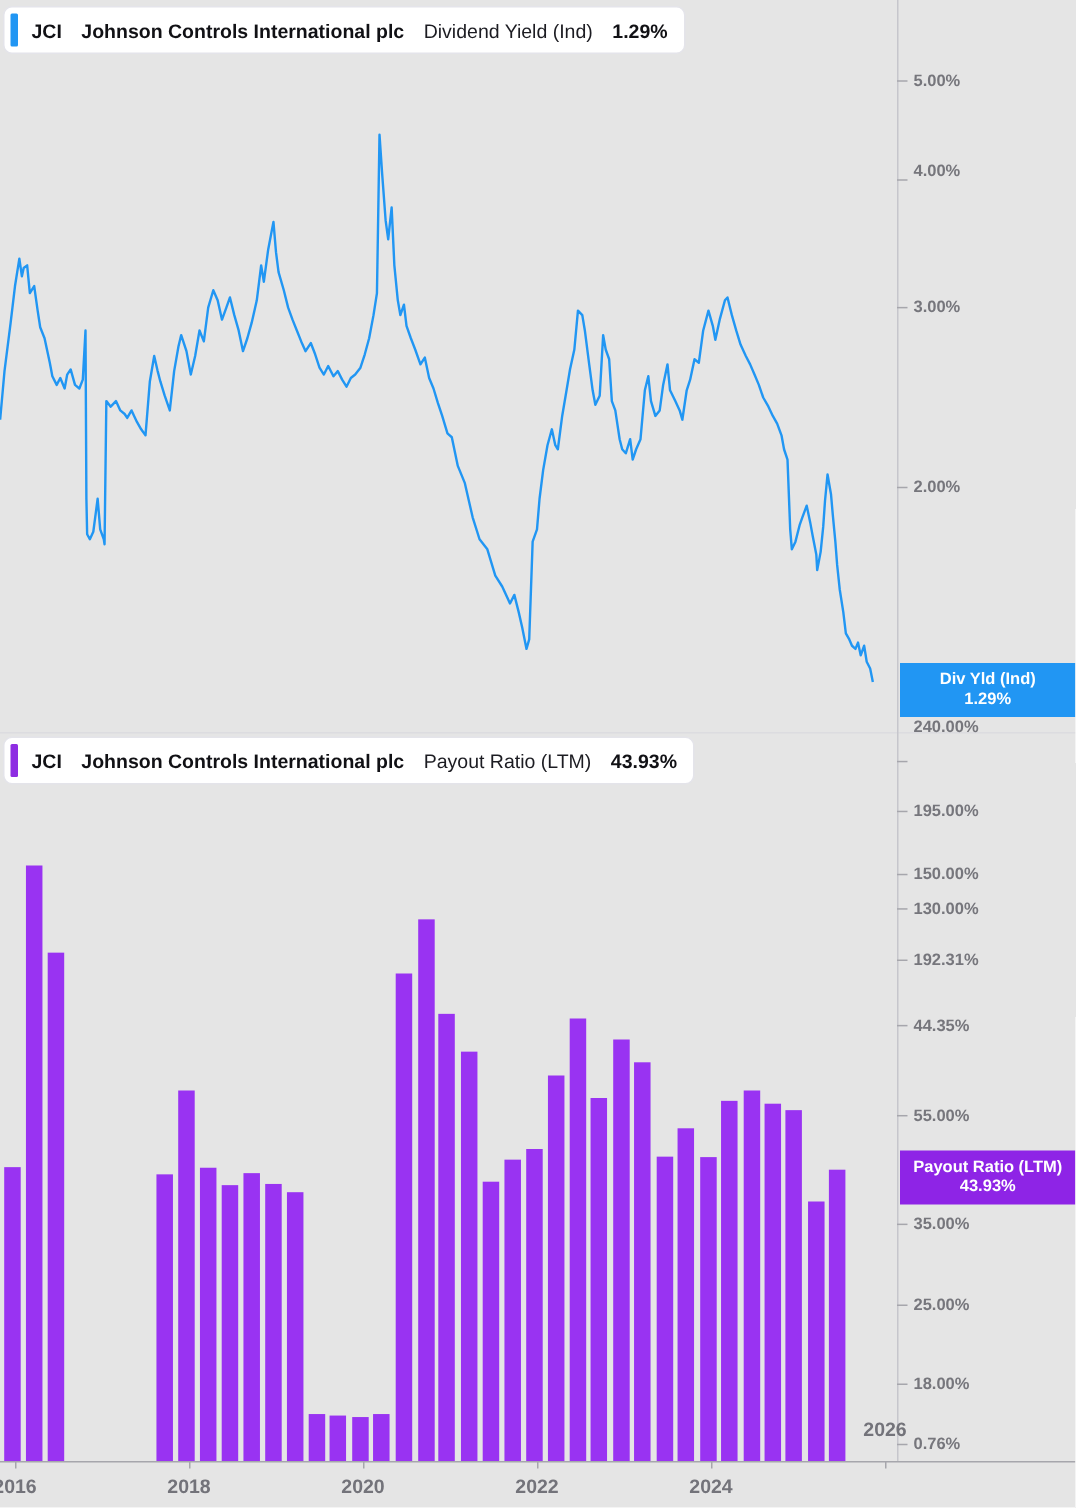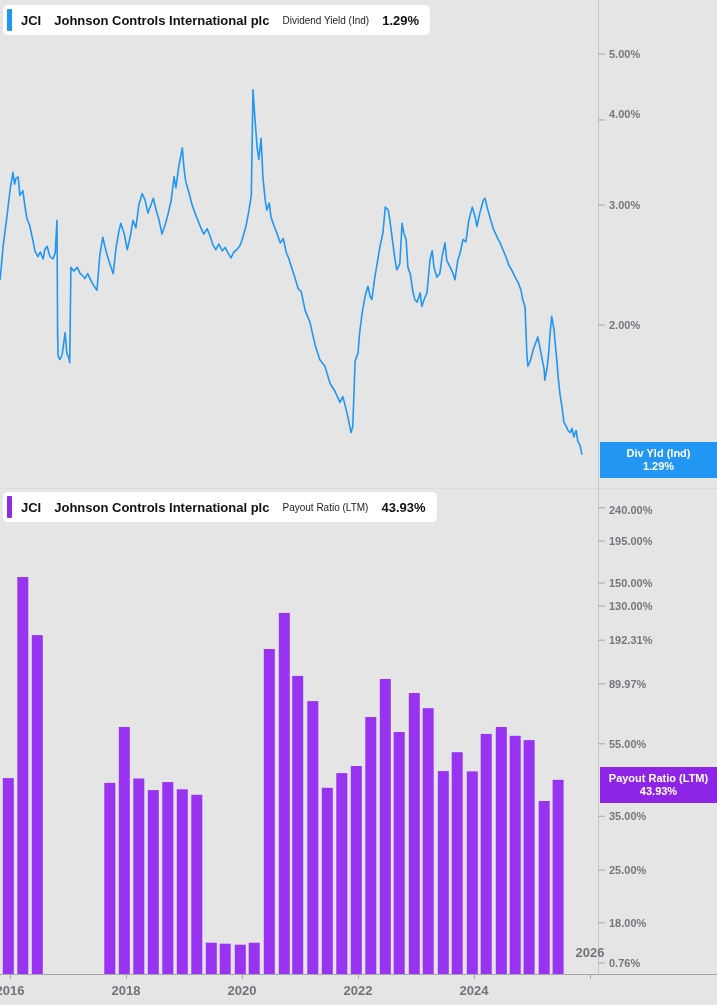--- a/index.html
+++ b/index.html
@@ -4,21 +4,21 @@
 <style>
   html,body{margin:0;padding:0;background:#fff;}
   .screen{position:relative;width:717px;height:1005px;background:#e5e5e5;overflow:hidden;
           font-family:"Liberation Sans",sans-serif;}
   .screen svg{position:absolute;left:0;top:0;}
   .chip{position:absolute;display:inline-flex;align-items:center;background:#fff;
         border:1px solid #e4e4ea;border-radius:6px;padding:4px 11px 4px 4px;z-index:5;white-space:nowrap;}
   .chip .cbar{display:inline-block;width:5px;height:22px;border-radius:1px;margin-right:9px;}
   .chip .tk{font-size:13px;font-weight:700;color:#111115;}
   .chip .nm{font-size:13px;font-weight:700;color:#111115;margin-left:13px;}
-  .chip .mt{font-size:10px;font-weight:400;color:#1c1c22;margin-left:13px;}
+  .chip .mt{font-size:13px;font-weight:400;color:#1c1c22;margin-left:13px;}
   .chip .vl{font-size:13px;font-weight:700;color:#111115;margin-left:13px;}
   #chip-top{left:2px;top:4px;}
   #chip-bot{left:2px;top:491px;}
   .badge{position:absolute;left:600px;width:117px;height:36px;z-index:4;color:#fff;
          font-size:11px;font-weight:700;text-align:center;line-height:13px;
          display:flex;flex-direction:column;justify-content:center;}
   .ylab{position:absolute;left:609px;font-size:11px;font-weight:700;color:#76767c;z-index:2;}
   .xlab{position:absolute;width:56px;text-align:center;font-size:13px;font-weight:700;color:#73737a;z-index:2;}
 </style>
 </head>
@@ -119,26 +119,26 @@
   <div class="badge" id="badge-bot" style="background: rgb(142, 36, 230); top: 767px;">
     <div>Payout Ratio (LTM)</div>
     <div>43.93%</div>
   </div>
 
   <div id="labels">
       <div class="ylab" style="left: 609px; top: 48.0014px;">5.00%</div>
       <div class="ylab" style="left: 609px; top: 108px;">4.00%</div>
       <div class="ylab" style="left: 609px; top: 199.08px;">3.00%</div>
       <div class="ylab" style="left: 609px; top: 318.999px;">2.00%</div>
-      <div class="ylab" style="left: 609px; top: 504px;">240.00%</div>
+      <div class="ylab" style="left: 609px; top: 479px;">240.00%</div>
       <div class="ylab" style="left: 609px; top: 534.977px;">195.00%</div>
       <div class="ylab" style="left: 609px; top: 577.022px;">150.00%</div>
       <div class="ylab" style="left: 609px; top: 599.955px;">130.00%</div>
       <div class="ylab" style="left: 609px; top: 634.181px;">192.31%</div>
-      <div class="ylab" style="left: 609px; top: 677.76px;">89.97%</div>
+      <div class="ylab" style="left: 609px; top: 677.76px;">44.35%</div>
       <div class="ylab" style="left: 609px; top: 737.806px;">55.00%</div>
       <div class="ylab" style="left: 609px; top: 810.239px;">35.00%</div>
       <div class="ylab" style="left: 609px; top: 864.16px;">25.00%</div>
       <div class="ylab" style="left: 609px; top: 916.804px;">18.00%</div>
       <div class="ylab" style="left: 609px; top: 957.079px;">0.76%</div>
       <div class="xlab" style="left: -18px; top: 983px; width: 56px;">2016</div>
       <div class="xlab" style="left: 98px; top: 983px; width: 56px;">2018</div>
       <div class="xlab" style="left: 214px; top: 983px; width: 56px;">2020</div>
       <div class="xlab" style="left: 330px; top: 983px; width: 56px;">2022</div>
       <div class="xlab" style="left: 446px; top: 983px; width: 56px;">2024</div>

